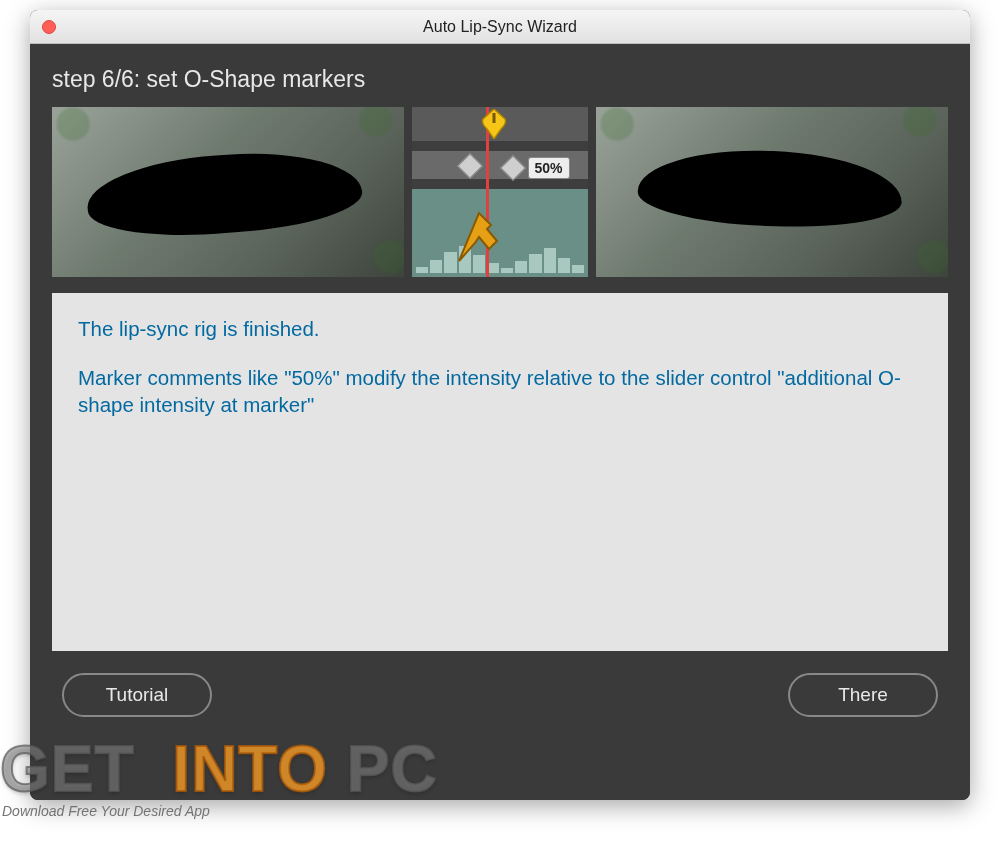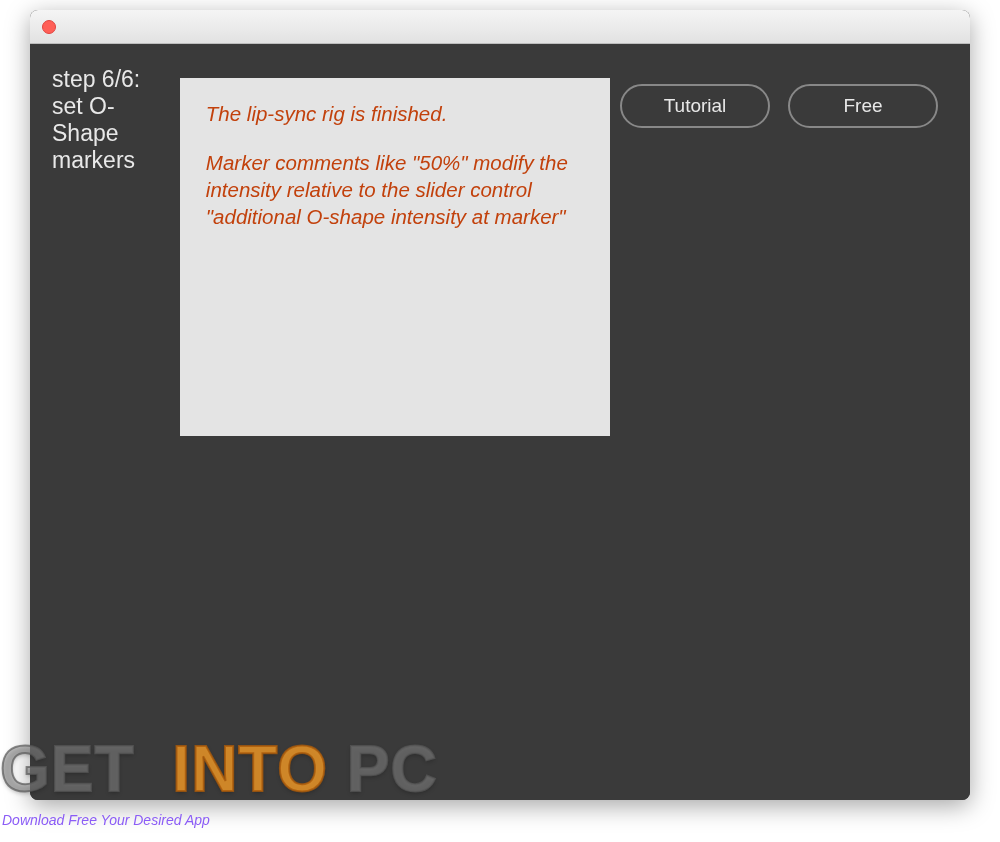--- a/index.html
+++ b/index.html
@@ -18,21 +18,21 @@
   .titlebar {
     height: 34px;
     background: linear-gradient(#f5f5f5,#e2e2e2);
     border-bottom: 1px solid #bdbdbd;
     display: flex; align-items: center; position: relative;
   }
   .traffic { position: absolute; left: 12px; top: 10px; display: flex; gap: 8px; }
   .dot { width: 14px; height: 14px; border-radius: 50%; }
   .dot.red { background: #ff5f57; border:1px solid #e04540;}
   .title { flex:1; text-align:center; font-size:16px; color:#222;}
-  .body { flex:1; background:#3a3a3a; padding:18px 22px 0 22px; display:flex; flex-direction:row; }
+  .body { flex:1; background:#3a3a3a; padding:18px 22px 0 22px; display:flex; flex-direction:column; }
   .step-label { color:#e8e8e8; font-size:23px; font-weight:400; margin:4px 0 14px 0; }
   .image-row { display:flex; gap:8px; height:170px; }
   .panel { position:relative; overflow:hidden; }
   .panel.left,.panel.right{ flex:1.4; }
   .panel.mid{ flex:0.7; }
   .mouth-bg{ width:100%; height:100%; background:linear-gradient(135deg,#9aa39a 0%,#6f7a6f 40%,#5a635a 70%,#3c443c 100%); position:relative;}
   .mouth-hole{ position:absolute; left:10%; top:28%; width:78%; height:46%; background:#000; border-radius:50% 50% 48% 48% / 58% 62% 42% 42%; transform:rotate(-4deg);}
   .mouth-hole.r{ left:12%; top:26%; width:75%; height:44%; border-radius:50% 50% 48% 50% / 60% 64% 38% 40%; transform:rotate(2deg);}
   .leaves{position:absolute;inset:0;opacity:0.25;background:
     radial-gradient(circle at 6% 10%, #3c6b2a 4%, transparent 5%),
@@ -50,40 +50,41 @@
   .marker1{position:absolute;left:28%;top:50px;}
   .marker2{position:absolute;left:52%;top:50px;text-align:right;}
   .mk{width:18px;height:18px;background:#cfcfcf;transform:rotate(45deg);border:1px solid #888;}
   .mk2wrap{display:flex;align-items:center;}
   .mk-label{background:#ededed;border:1px solid #888;border-radius:3px;font-size:14px;padding:2px 6px;margin-left:6px;color:#222;font-weight:600;}
   .pin{position:absolute;left:39%;top:2px;}
   .pin svg{display:block;}
   .arrow{position:absolute;left:22%;top:92px;}
   .arrow svg{display:block;}
 
-  .text-panel{ margin-top:16px; background:#e4e4e4; height:358px; padding:22px 26px; color:#c2410c; font-size:20.5px; line-height:1.32;font-style:italic;}
+  .text-panel{ margin-top:16px; background:#e4e4e4; height:358px; padding:22px 26px; color:#0369a1; font-size:20.5px; line-height:1.32;}
   .text-panel p{margin-bottom:22px;}
 
   .button-row{ height:88px; display:flex; align-items:center; padding:0 10px;}
   .spacer{flex:1;}
   .btn{ border:2px solid #888; color:#e8e8e8; background:transparent; border-radius:26px; height:44px; min-width:150px; font-size:19px; display:flex; align-items:center; justify-content:center; margin-left:18px; cursor:pointer;}
   .btn.tut{margin-left:0;}
 
   .watermark{ position:absolute; left:0; bottom:36px; font-family:Arial,sans-serif; font-weight:900; font-size:64px; letter-spacing:1px; color:rgba(140,140,140,0.55); -webkit-text-stroke:2px rgba(90,90,90,0.7); text-shadow:0 2px 4px rgba(0,0,0,0.25); user-select:none; pointer-events:none; white-space:nowrap;}
   .watermark .into{color:rgba(235,150,40,0.85);margin-left:19px;-webkit-text-stroke:2px rgba(170,90,10,0.8);}
-  .tagline{ position:absolute; left:2px; bottom:14px; font-size:14px; font-style:italic; color:#8b5cf6; }
+  .tagline{ position:absolute; left:2px; bottom:23px; font-size:14px; font-style:italic; color:#737373; }
 </style>
 </head>
 <body>
 
 <div class="window">
   <div class="titlebar">
     <div class="traffic">
       <div class="dot red"></div>
     </div>
+    <div class="title">Auto Lip-Sync Wizard</div>
   </div>
 
   <div class="body">
     <div class="step-label">step 6/6: set O-Shape markers</div>
 
     <div class="image-row">
       <div class="panel left">
         <div class="mouth-bg">
             <div class="leaves"></div>
             <div class="mouth-hole"></div>
@@ -141,21 +142,21 @@
     </div>
 
     <div class="text-panel">
       <p>The lip-sync rig is finished.</p>
       <p>Marker comments like "50%" modify the intensity relative to the slider control "additional O-shape intensity at marker"</p>
     </div>
 
     <div class="button-row">
       <div class="btn tut">Tutorial</div>
       <div class="spacer"></div>
-      <div class="btn">Free</div>
+      <div class="btn">There</div>
     </div>
   </div>
 </div>
 
 <div class="watermark">
   <span>GET </span><span class="into">INTO</span><span> PC</span>
 </div>
 <div class="tagline">Download Free Your Desired App</div>
 
 </body></html>

